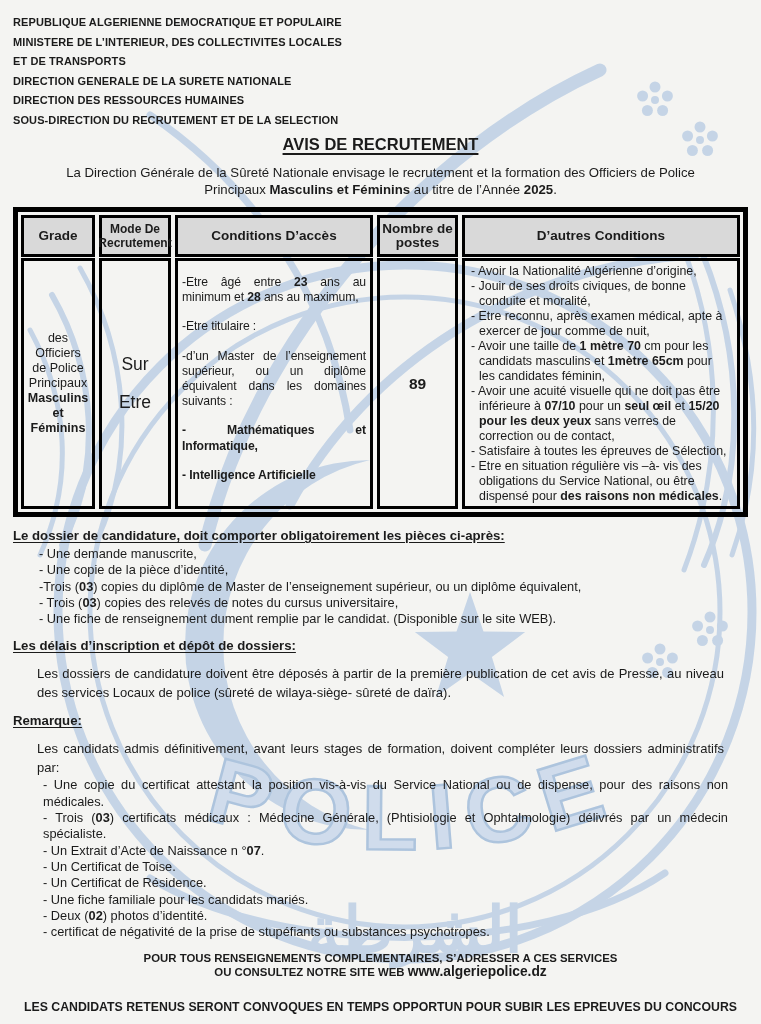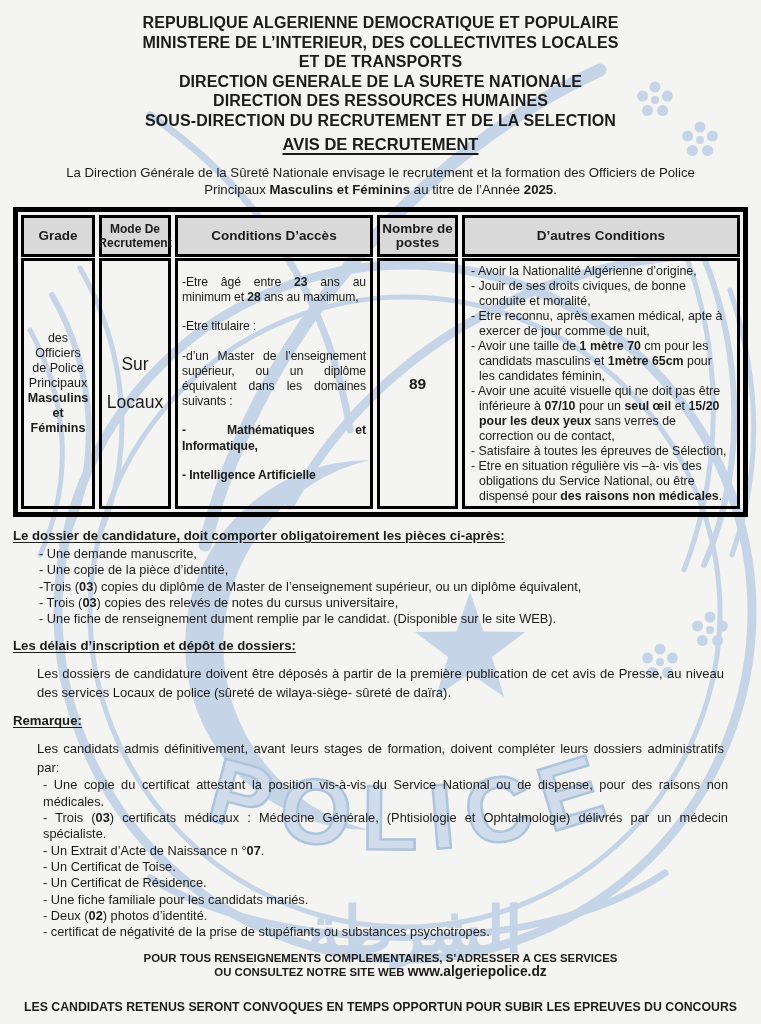--- a/index.html
+++ b/index.html
@@ -6,21 +6,21 @@
   body{
     width:761px;height:1024px;position:relative;overflow:hidden;
     background:#f4f4f2;color:#1b1b1b;
     font-family:"Liberation Sans", sans-serif;
     -webkit-font-smoothing:antialiased;
   }
   .watermark{position:absolute;left:0;top:0;width:761px;height:1024px;z-index:0;}
   .content{position:absolute;left:0;top:0;right:0;bottom:0;z-index:1;padding:13px 13px 0;box-sizing:border-box;}
 
   
-  .hdr-line{text-align:center;font-weight:bold;font-size:16px;line-height:19.5px;letter-spacing:.1px;}
+  .hdr-line{font-weight:bold;font-size:11px;line-height:19.5px;letter-spacing:.1px;}
   .notice-title{text-align:center;font-weight:bold;font-size:16.5px;margin-top:5px;
     text-decoration:underline;text-underline-offset:3px;text-decoration-thickness:2px;}
   .intro{margin:11px auto 0;max-width:692px;text-align:center;font-size:13.2px;line-height:16.5px;}
 
   
   .rec-table{margin-top:9px;border:5px solid #000;padding:3px;display:flex;flex-direction:column;gap:1px;}
   .t-row{display:flex;gap:4px;}
   .t-cell{border:3px solid #000;box-sizing:border-box;background:transparent;}
   .t-head{background:#d9d9d9;font-weight:bold;text-align:center;display:flex;align-items:center;justify-content:center;height:42px;font-size:13.5px;line-height:14px;}
   .c-grade{width:74px;flex:none;}
@@ -121,21 +121,21 @@
       <div class="t-cell t-head c-cond">Conditions D’accès</div>
       <div class="t-cell t-head c-postes">Nombre de postes</div>
       <div class="t-cell t-head c-autres">D’autres Conditions</div>
     </div>
     <div class="t-row t-body-row">
       <div class="t-cell c-grade cell-grade">
         <div><span>des Officiers de Police Principaux </span><b>Masculins et Féminins</b></div>
       </div>
       <div class="t-cell c-mode cell-mode">
         <div>Sur</div>
-        <div>Locaux</div>
+        <div>Etre</div>
       </div>
       <div class="t-cell c-cond cell-cond">
         <p class="cond-p"><span>-Etre âgé entre </span><b>23</b><span> ans au minimum et </span><b>28</b><span> ans au maximum,</span></p>
         <p class="cond-p"><span>-Etre titulaire :</span></p>
         <p class="cond-p"><span>-d’un Master de l’enseignement supérieur, ou un diplôme équivalent dans les domaines suivants :</span></p>
         <p class="cond-p"><b>- Mathématiques et Informatique,</b></p>
         <p class="cond-p"><b>- Intelligence Artificielle</b></p>
       </div>
       <div class="t-cell c-postes cell-postes">
         <span>89</span>

